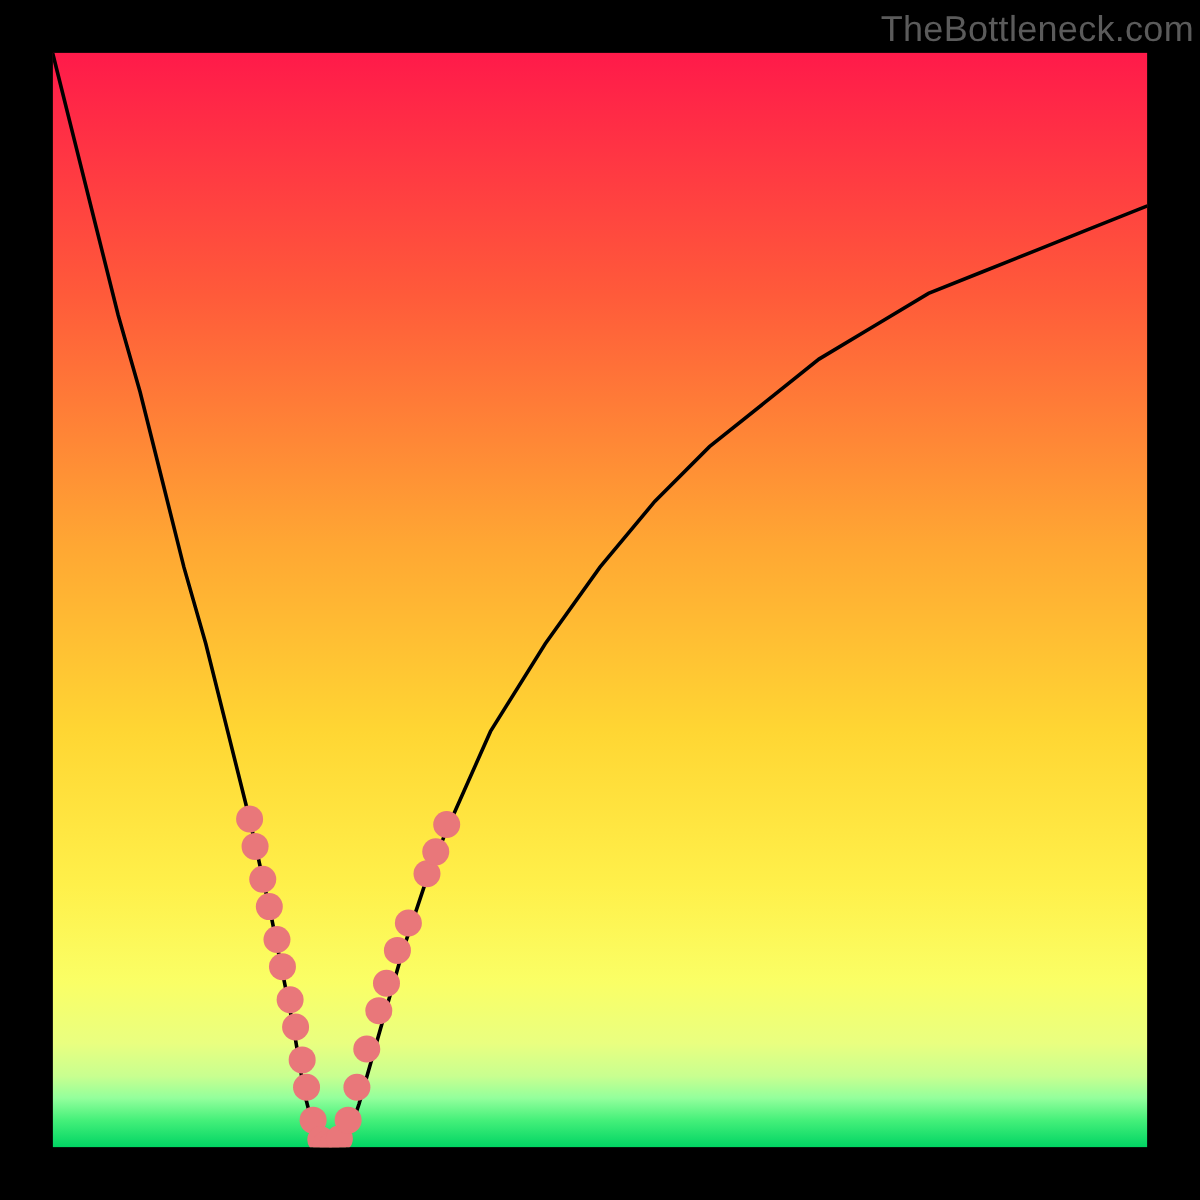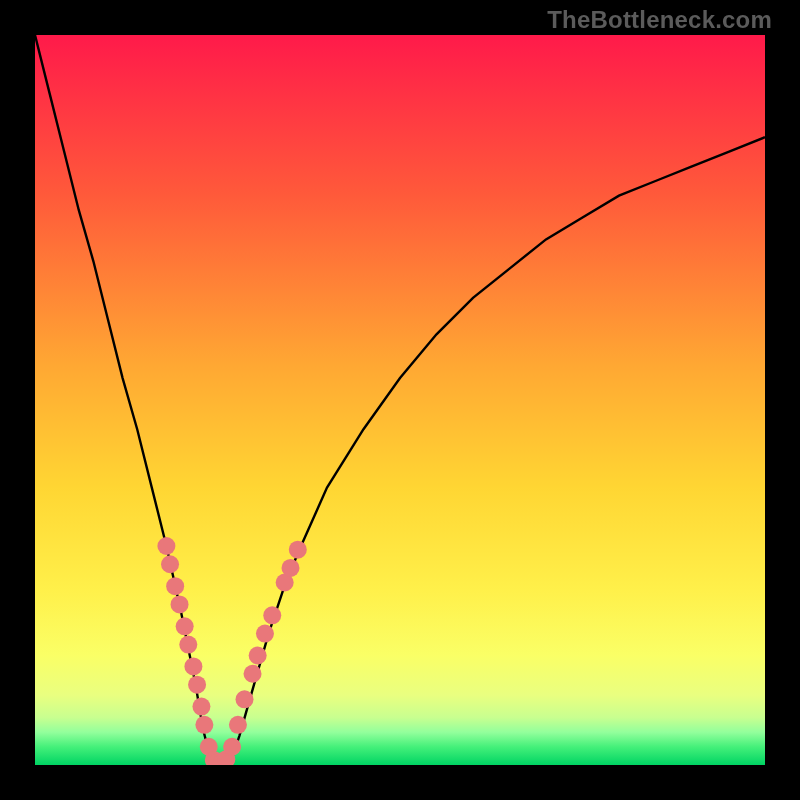--- a/index.html
+++ b/index.html
@@ -31,24 +31,24 @@
   }
   .curve-svg {
     position: absolute;
     inset: 0;
     width: 100%;
     height: 100%;
   }
   .watermark {
     position: absolute;
     top: 6px;
-    right: 28px;
+    right: 4px;
     color: #5b5b5b;
     font-size: 24px;
-    font-weight: 700;
+    font-weight: 400;
     letter-spacing: 0.2px;
   }
 </style>
 </head>
 <body>
 
 <div class="frame">
 
   <div class="watermark">TheBottleneck.com</div>
 

